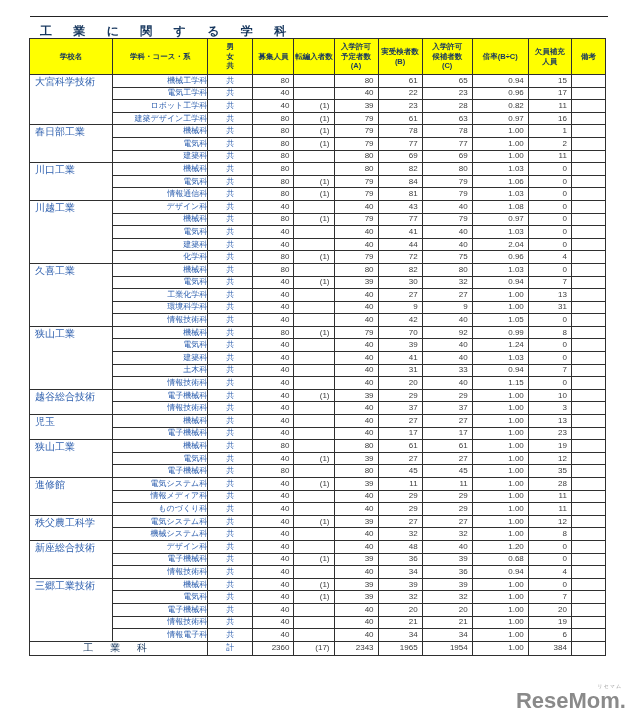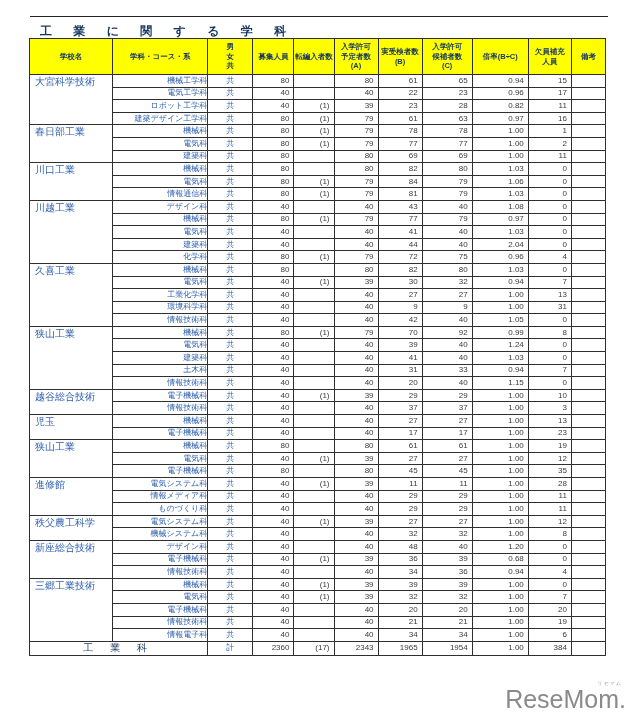--- a/index.html
+++ b/index.html
@@ -53,21 +53,21 @@
   }
   .logo{
     position:absolute;right:14px;bottom:6px;text-align:right;line-height:1;
     color:#8a8a8a;
   }
   .logo .kana{
     display:block;font-size:5px;letter-spacing:1px;margin:0 4px 1px 0;
     color:#9a9a9a;
   }
   .logo .word{
-    font-size:25px;font-weight:normal;letter-spacing:0;margin-top:16px;
+    font-size:22px;font-weight:bold;letter-spacing:0;margin-top:16px;
   }
 </style>
 </head>
 <body>
 
 <div class="supertitle">全日制　専門学科</div>
 <div class="top-rule"></div>
 <div class="page-title">工 業 に 関 す る 学 科</div>
 
 <table class="main">

